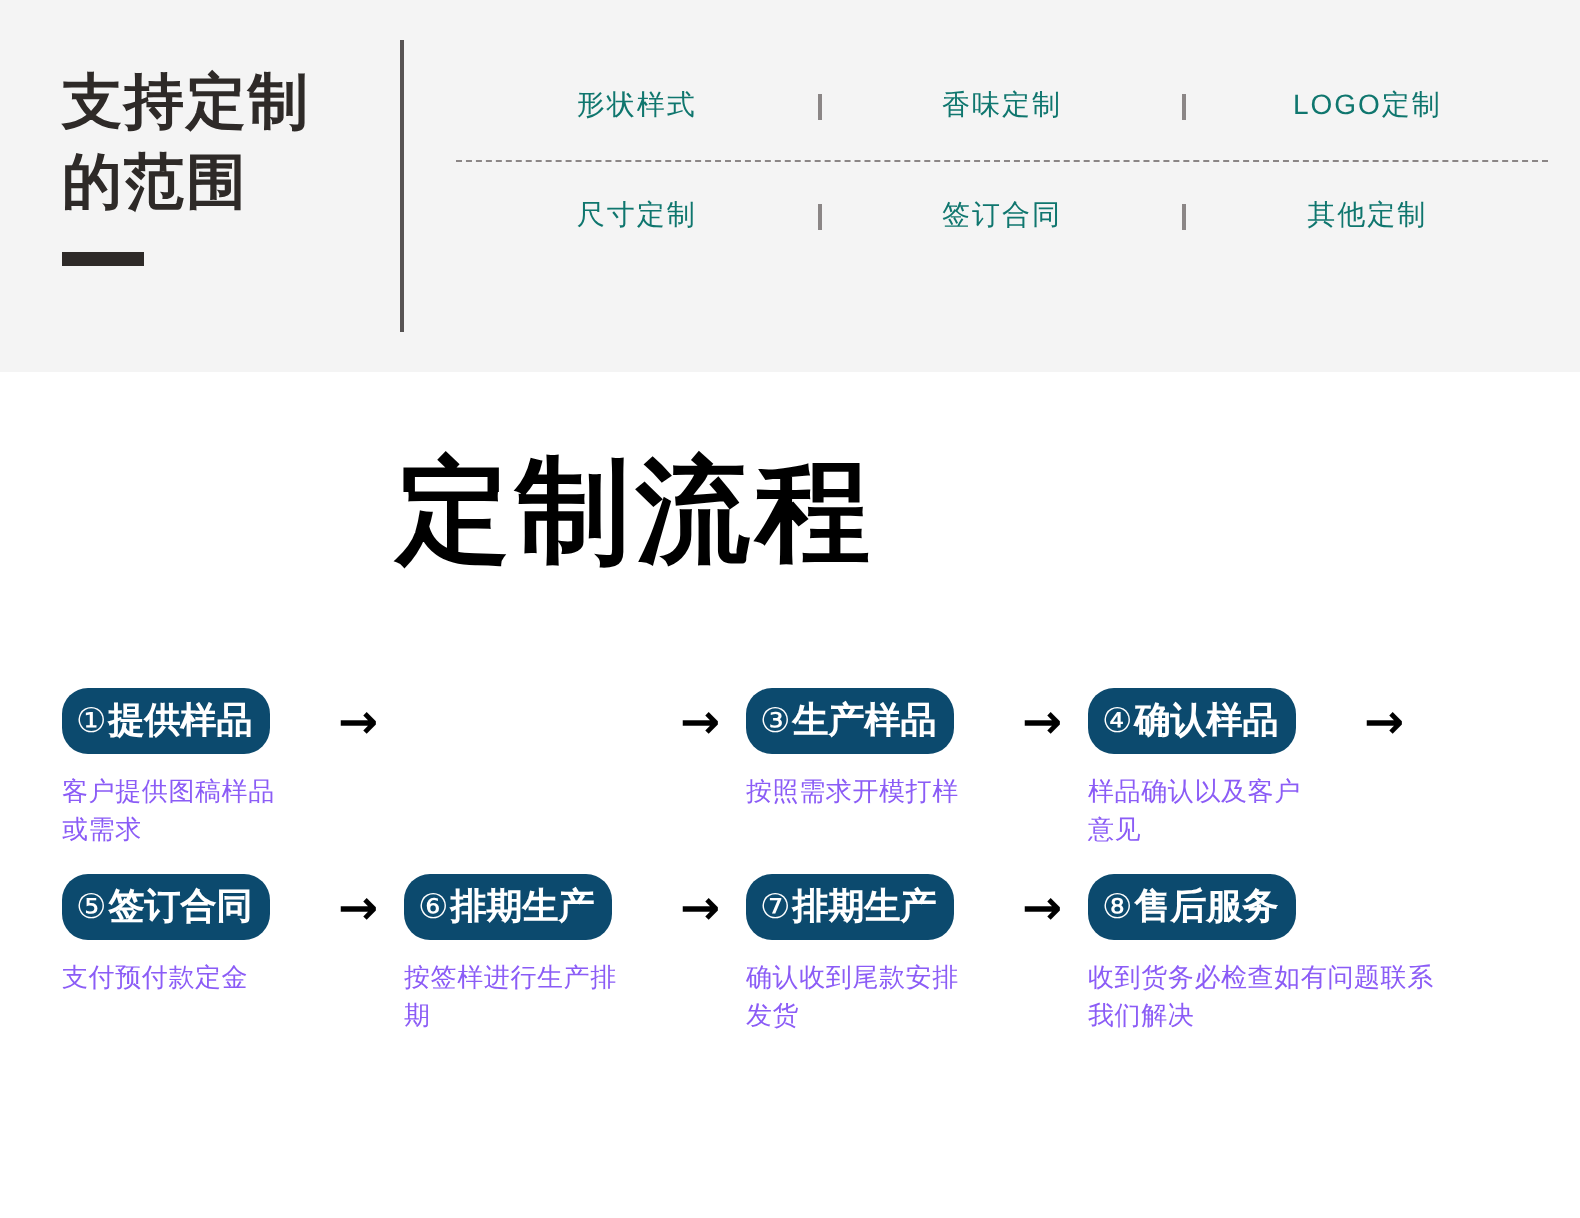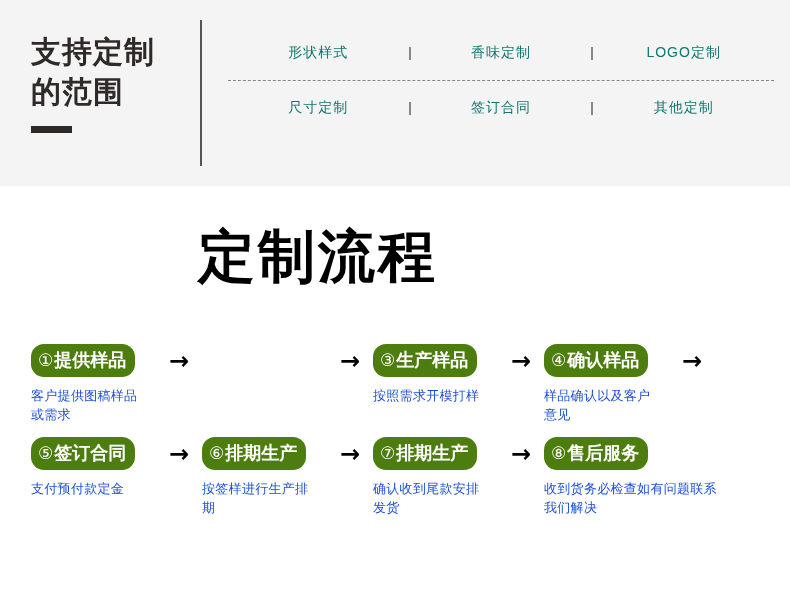--- a/index.html
+++ b/index.html
@@ -129,42 +129,42 @@
   }
   .flow-row.row-2 { margin-top: 13px; }
 
   .step {
     width: 125px;
     flex: 0 0 125px;
   }
 
   .step-badge {
     display: inline-block;
-    background: #4d7c0f;
+    background: #0c4a6e;
     color: #ffffff;
     font-size: 18px;
     font-weight: bold;
     line-height: 1;
     padding: 7px 9px 8px 7px;
     border-radius: 13px;
     white-space: nowrap;
     letter-spacing: 0px;
   }
 
   .step-badge .step-num {
     font-size: 17px;
     font-weight: normal;
     margin-right: 1px;
   }
 
   .step-desc {
     margin-top: 9px;
     font-size: 13px;
     line-height: 19px;
-    color: #1d4ed8;
+    color: #8b5cf6;
     letter-spacing: 0.3px;
     width: 118px;
     word-break: break-all;
   }
   .step.wide .step-desc { width: 175px; }
 
   .step-arrow {
     flex: 0 0 46px;
     width: 46px;
     text-align: center;

